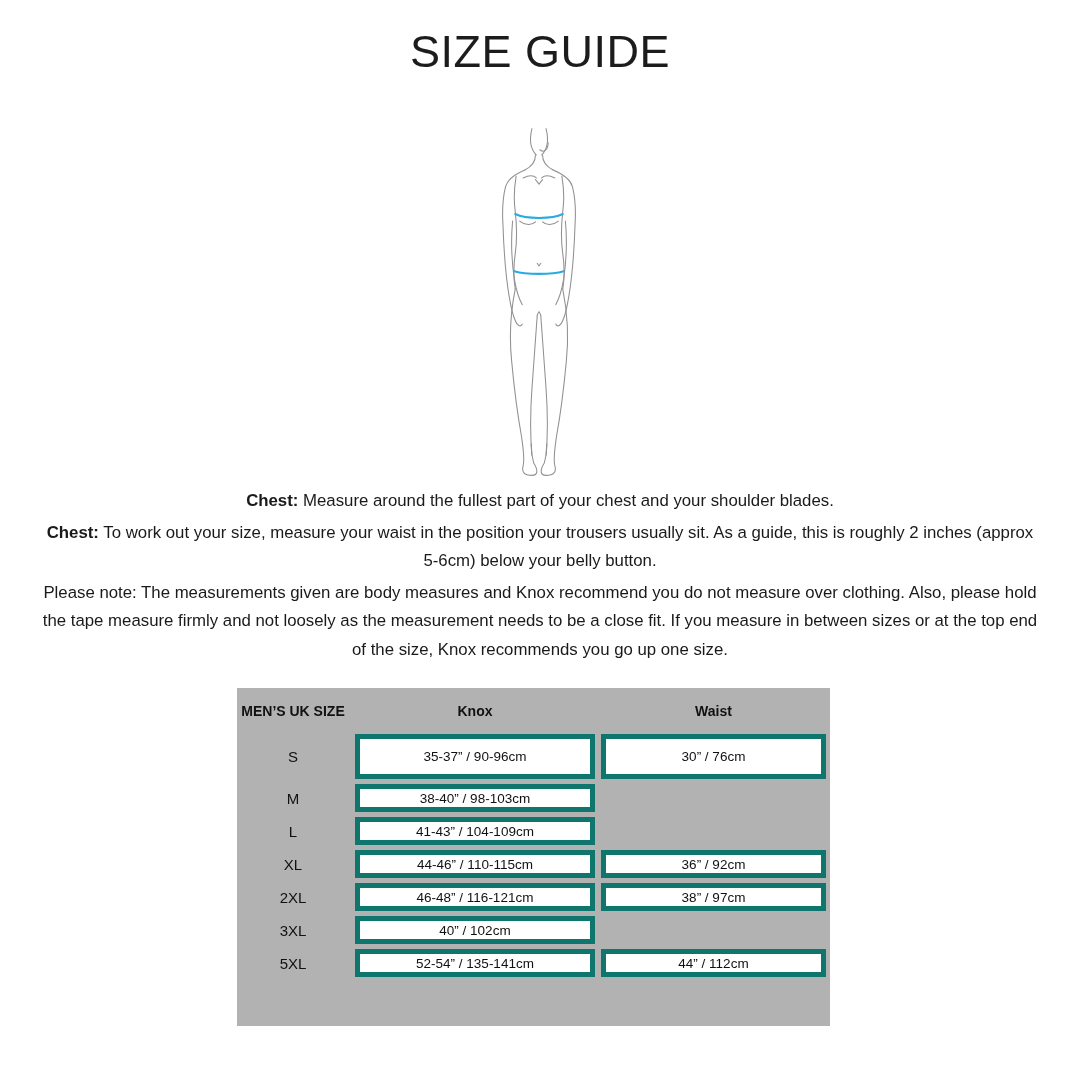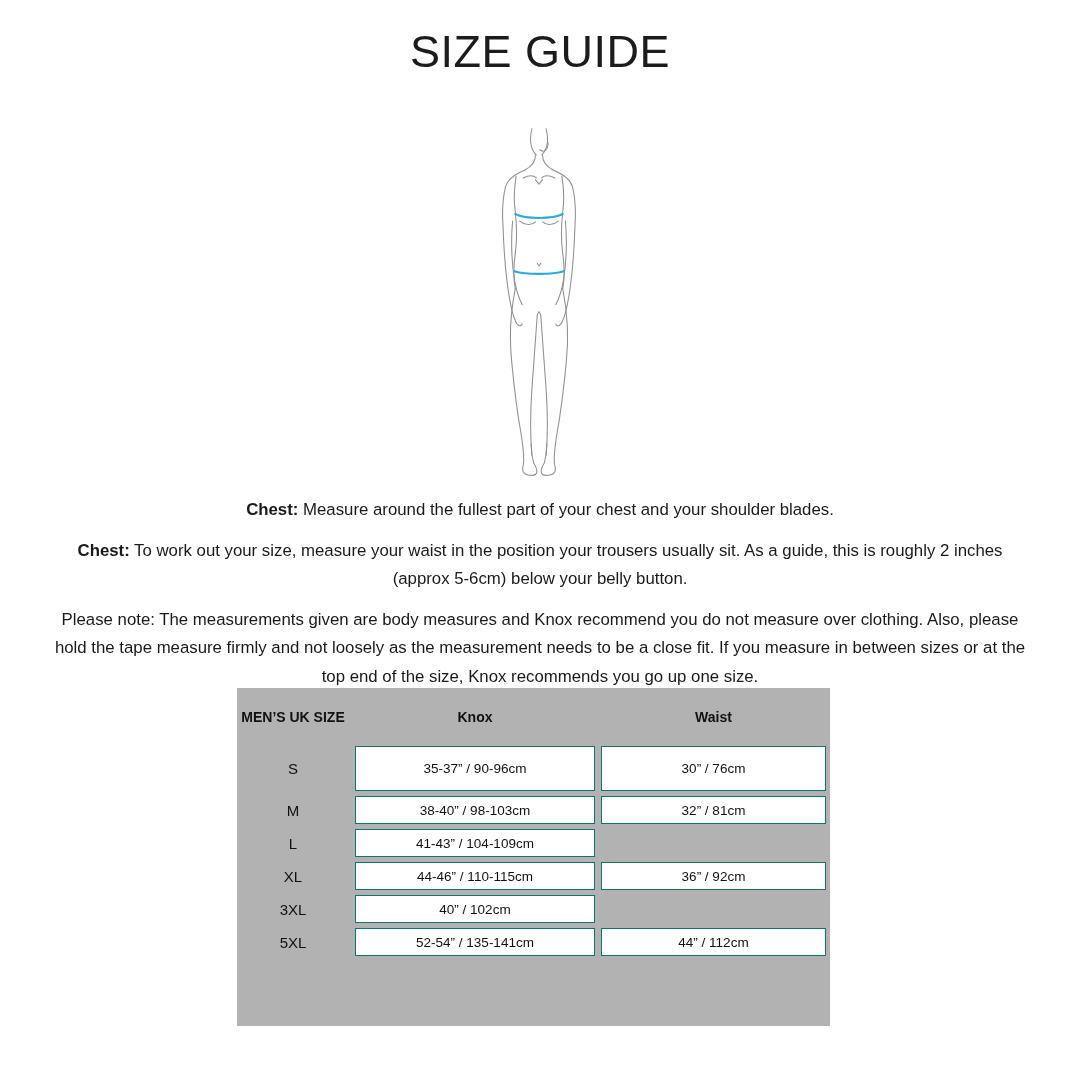--- a/index.html
+++ b/index.html
@@ -10,43 +10,43 @@
   .page-title{
     position:absolute;top:26px;left:0;width:100%;
     text-align:center;font-size:45px;font-weight:400;letter-spacing:0.5px;color:#1c1c1c;
   }
   .figure-wrap{position:absolute;left:486px;top:126px;width:106px;height:352px;}
   .figure-wrap svg{display:block;}
   .copy-block{
     position:absolute;top:484px;left:35px;width:1010px;
     text-align:center;font-size:16.8px;line-height:28.5px;color:#1a1a1a;
   }
-  .copy-block p{margin:12px;padding:0;}
+  .copy-block p{margin:3px;padding:0;}
   .lead{font-weight:bold;}
   .table-panel{
     position:absolute;left:237px;top:688px;width:593px;height:338px;
     background:#b2b2b2;box-sizing:border-box;
   }
   .tgrid{
     display:grid;grid-template-columns:112px 240px 225px;column-gap:6px;
   }
-  .thead{height:58px;align-items:center;}
+  .thead{height:46px;align-items:center;}
   .thead .hcell{
     text-align:center;font-weight:bold;font-size:14px;color:#111;
   }
   .rows{display:flex;flex-direction:column;row-gap:5px;}
   .trow{align-items:stretch;}
   .trow{height:28px;}
   .rows .trow:first-child{height:45px;}
   .size-label{
     display:flex;align-items:center;justify-content:center;
     font-size:15px;color:#111;
   }
   .cell-white{
-    background:#ffffff;border:1px solid #0f766e;box-sizing:border-box;
+    background:#ffffff;border:5px solid #0f766e;box-sizing:border-box;
     display:flex;align-items:center;justify-content:center;
     font-size:13.5px;color:#111;
   }
 </style>
 </head>
 <body>
 
 <div class="page-title">SIZE GUIDE</div>
 
 <div class="figure-wrap">
@@ -102,34 +102,38 @@
   <div class="rows">
   <div class="tgrid trow">
     <div class="size-label">S</div>
     <div class="cell-white">35-37” / 90-96cm</div>
     <div class="cell-white">30” / 76cm</div>
   </div>
 
   <div class="tgrid trow">
     <div class="size-label">M</div>
     <div class="cell-white">38-40” / 98-103cm</div>
-    <div class="cell-white">32” / 81cm</div>
   </div>
 
   <div class="tgrid trow">
     <div class="size-label">L</div>
     <div class="cell-white">41-43” / 104-109cm</div>
   </div>
 
   <div class="tgrid trow">
     <div class="size-label">XL</div>
     <div class="cell-white">44-46” / 110-115cm</div>
     <div class="cell-white">36” / 92cm</div>
   </div>
 
+  <div class="tgrid trow">
+    <div class="size-label">2XL</div>
+    <div class="cell-white">46-48” / 116-121cm</div>
+    <div class="cell-white">38” / 97cm</div>
+  </div>
 
   <div class="tgrid trow">
     <div class="size-label">3XL</div>
     <div class="cell-white">40” / 102cm</div>
   </div>
 
 
   <div class="tgrid trow">
     <div class="size-label">5XL</div>
     <div class="cell-white">52-54” / 135-141cm</div>

